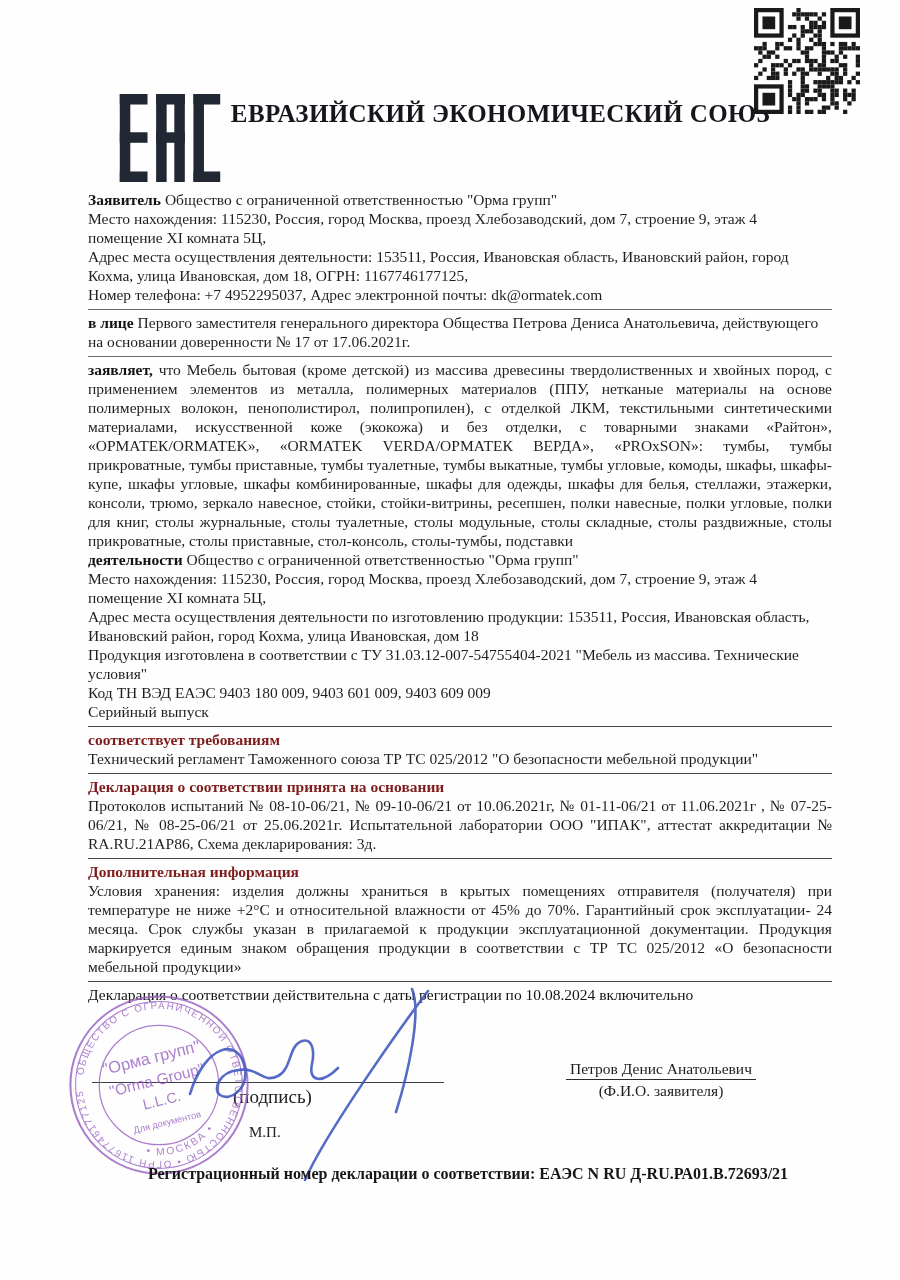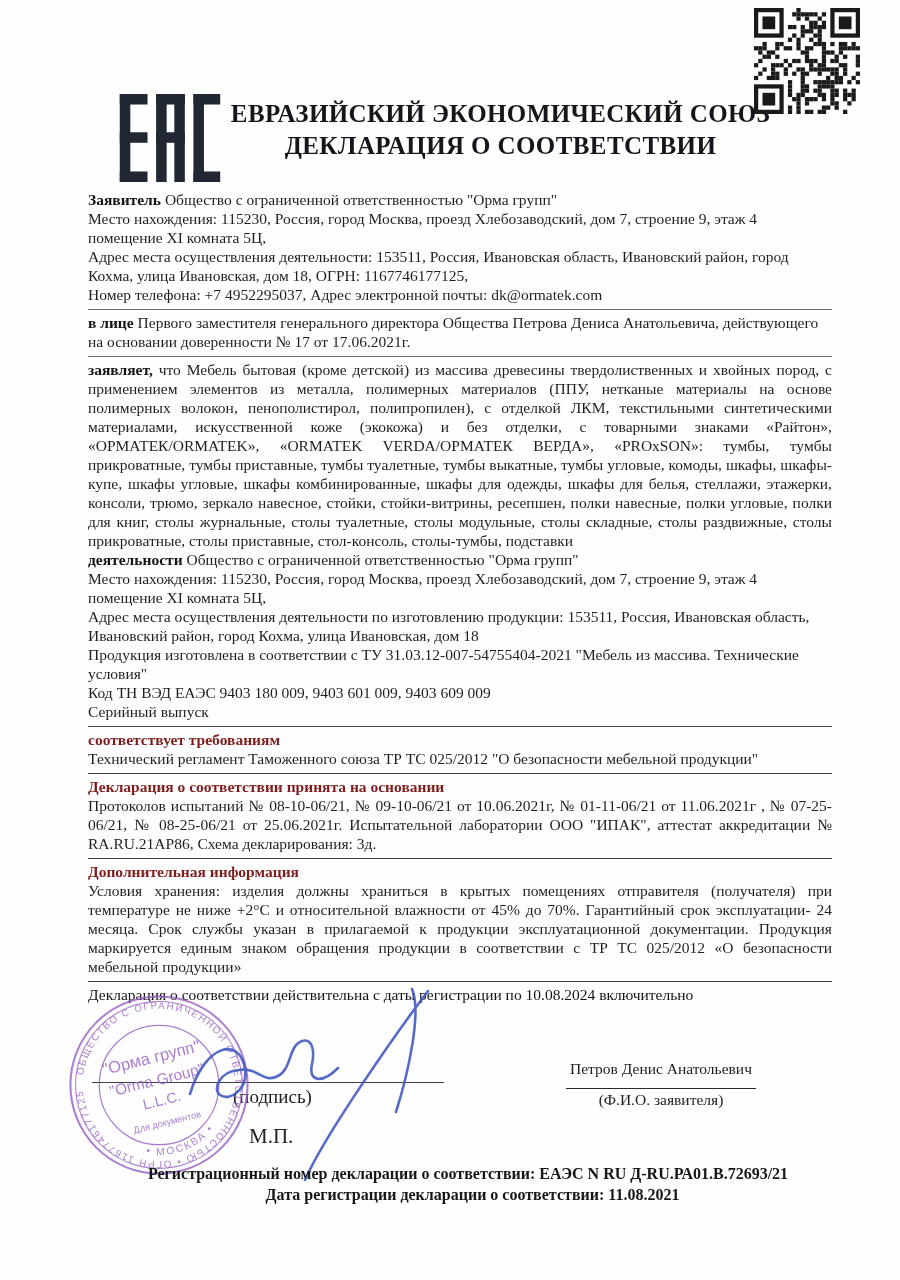--- a/index.html
+++ b/index.html
@@ -27,23 +27,23 @@
   .content p{margin:0;}
   .jst{text-align:justify;}
   b.lbl{color:#141414;margin-top:40px;}
   .rule{border-top:1.5px solid #444;margin:5px 0 3px 0;}
   .rule.light{border-top-color:#6a6a6a;border-top-width:1px;}
   .heading{font-weight:bold;color:#7f1d1d;}
   .validity{font-weight:normal;color:#141414;margin-top:2px;}
   
   .sig-line{position:absolute;left:92px;top:1082px;width:352px;border-top:1.6px solid #3a3f4a;}
   .sig-caption{position:absolute;left:233px;top:1086px;font-size:19px;color:#222;}
-  .seal-caption{position:absolute;left:249px;top:1124px;font-size:21px;color:#222;}
+  .seal-caption{position:absolute;left:249px;top:1124px;font-size:15px;color:#222;}
   .fio-block{position:absolute;left:552px;top:1060px;width:218px;text-align:center;font-size:15.5px;color:#1d1d1d;}
-  .fio-name{display:inline-block;border-bottom:1.2px solid #2a2a2a;padding:0 4px 10px 4px;}
+  .fio-name{display:inline-block;border-bottom:1.2px solid #2a2a2a;padding:0 4px 1px 4px;}
   .fio-caption{margin-top:2px;}
   
   .stamp{position:absolute;left:56px;top:982px;width:206px;height:206px;opacity:.82;}
   .ink{position:absolute;left:150px;top:982px;width:310px;height:205px;}
   
   .reg{position:absolute;left:88px;top:1163px;width:760px;font-weight:bold;font-size:16px;line-height:21px;color:#161616;text-align:center;}
   .reg .date{padding-left:9px;}
 </style>
 </head>
 <body>
@@ -64,21 +64,20 @@
       <rect x="38" y="40" width="30" height="11"></rect>
 
       <rect x="77" y="0" width="11" height="92"></rect>
       <rect x="77" y="0" width="28" height="11"></rect>
       <rect x="77" y="81" width="28" height="11"></rect>
     </g>
   </svg>
 
   <div class="doc-header">
     <div>ЕВРАЗИЙСКИЙ ЭКОНОМИЧЕСКИЙ СОЮЗ</div>
-    <div>ДЕКЛАРАЦИЯ О СООТВЕТСТВИИ</div>
   </div>
 
   <div class="qr">
     <svg id="qr-svg" viewBox="0 0 105 105" width="106" height="106">
         <rect x="42.0" y="0.0" width="4.2" height="4.2" fill="#1a1a1a"></rect>
         <rect x="37.8" y="4.2" width="4.2" height="4.2" fill="#1a1a1a"></rect>
         <rect x="42.0" y="4.2" width="4.2" height="4.2" fill="#1a1a1a"></rect>
         <rect x="46.2" y="4.2" width="4.2" height="4.2" fill="#1a1a1a"></rect>
         <rect x="50.4" y="4.2" width="4.2" height="4.2" fill="#1a1a1a"></rect>
         <rect x="54.6" y="4.2" width="4.2" height="4.2" fill="#1a1a1a"></rect>
@@ -375,16 +374,15 @@
   <svg class="ink" viewBox="0 0 310 205">
     <g stroke="#3f57c0" stroke-width="2.6" fill="none" stroke-linecap="round" opacity="0.88">
       <path d="M40,112 C55,62 90,54 95,87 C98,107 80,120 70,113 C62,107 70,90 88,88 C110,85 112,102 128,94 C142,87 138,64 152,59 C162,56 165,68 162,82 C158,100 172,102 188,86"></path>
       <path d="M155,198 C175,152 250,46 278,9"></path>
       <path d="M262,7 C272,30 258,92 246,130"></path>
     </g>
   </svg>
 
   <div class="reg">
     <div>Регистрационный номер декларации о соответствии: ЕАЭС N RU Д-RU.РА01.В.72693/21</div>
-    <div class="date">Дата регистрации декларации о соответствии: 11.08.2021</div>
   </div>
 
 </div>
 
 </body></html>

